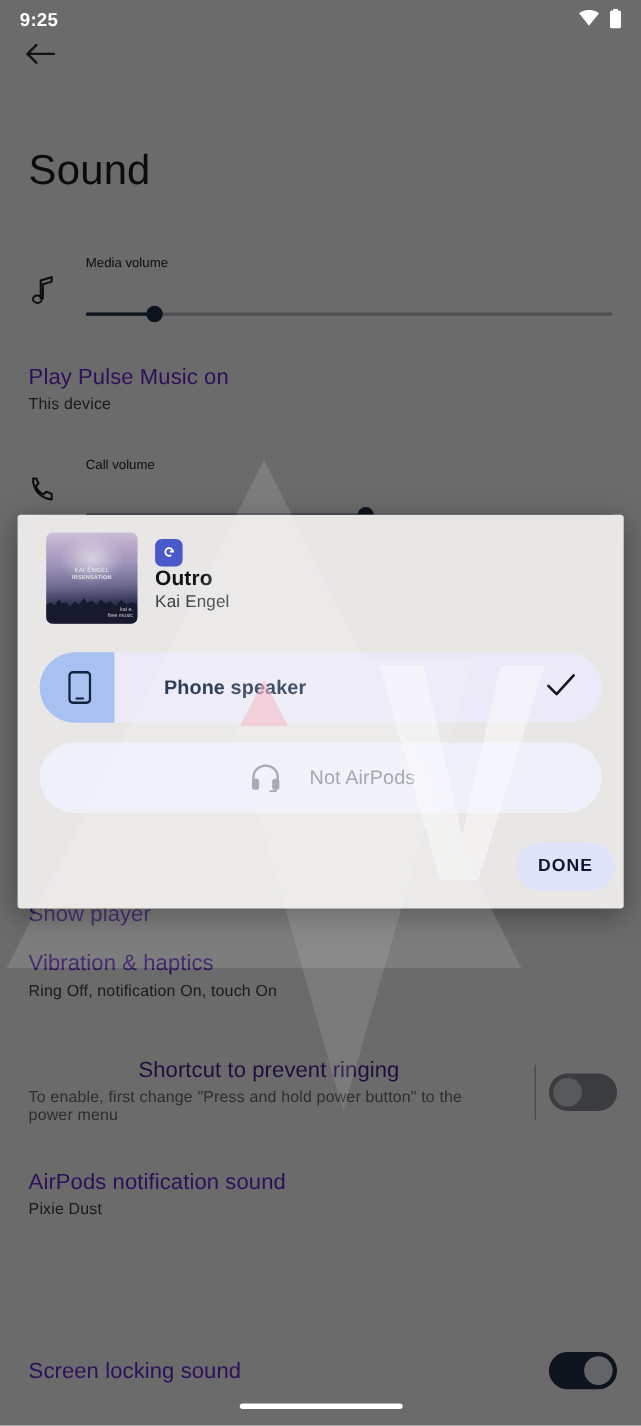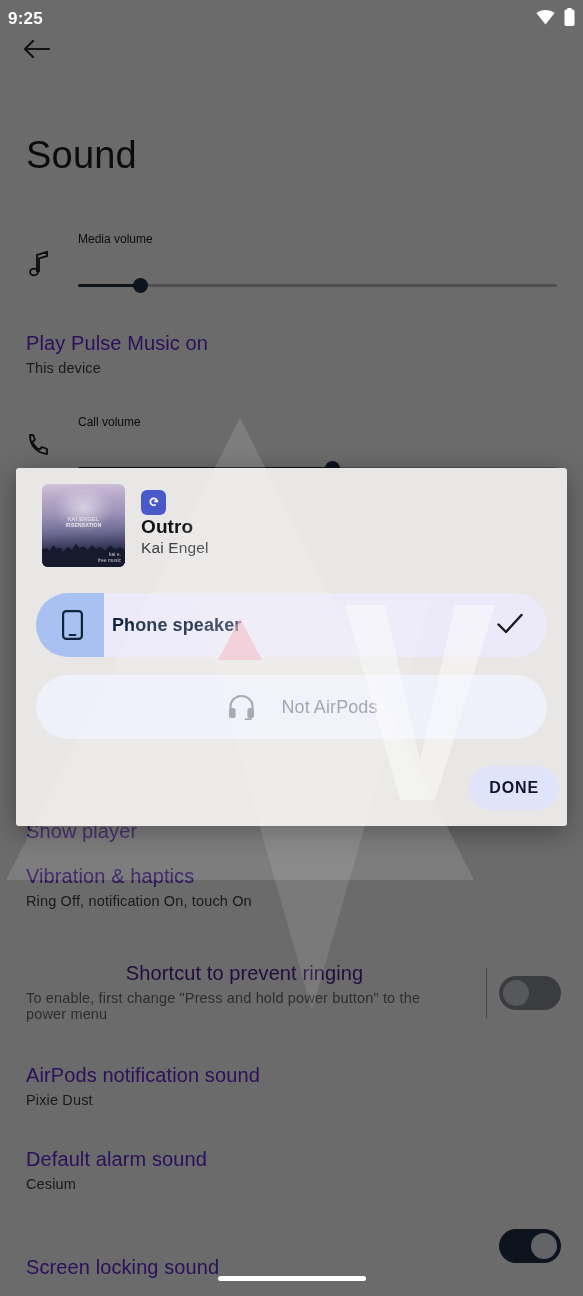--- a/index.html
+++ b/index.html
@@ -20,21 +20,21 @@
     position: absolute; inset: 0;
     background: rgba(0,0,0,0.58);
     z-index: 40;
     pointer-events: none;
   }
 
   
   .statusbar {
     position: absolute; top: 0; left: 0; right: 0; height: 38px;
     display: flex; align-items: center; justify-content: space-between;
-    padding: 0 8px;
+    padding: 0 18px;
     z-index: 45;
   }
   .status-time {
     font-size: 17px; font-weight: bold; color: #ffffff; letter-spacing: .2px;
   }
   .status-icons { display: flex; align-items: center; gap: 9px; }
 
   
   .back-row { position: absolute; top: 28px; left: 12px; width: 48px; height: 46px;
               display:flex; align-items:center; justify-content:center; z-index: 45; }
@@ -225,26 +225,22 @@
   <div class="divider-v" style="top:968px; height:50px; left:486px;"></div>
   <div class="toggle off" style="top:976px; right:22px;">
     <div class="knob"></div>
   </div>
 
   <div class="row" style="top:1064px; left:26px;">
     <div class="row-title">AirPods notification sound</div>
     <div class="row-sub">Pixie Dust</div>
   </div>
 
-  <div class="row" style="top:1148px; left:26px;">
-    <div class="row-title">Default alarm sound</div>
-    <div class="row-sub">Cesium</div>
-  </div>
-
-  <div class="row" style="top:1236px; left:26px;margin-top:20px;">
+
+  <div class="row" style="top:1236px; left:26px;">
     <div class="row-title">Screen locking sound</div>
   </div>
   <div class="toggle on" style="top:1229px; right:22px;">
     <div class="knob"></div>
   </div>
 </div>
 
 <div id="scrim"></div>
 
 <div class="statusbar">
@@ -289,21 +285,21 @@
 </div>
 
 <div class="app-badge" style="z-index:55;">
   <svg width="15" height="15" viewBox="0 0 15 15">
     <path d="M11.6 5.1c-.5-1.6-2-2.6-3.8-2.6C5.4 2.5 3.5 4.4 3.5 6.8c0 2.4 1.9 4.3 4.3 4.3 1 0 1.8-.3 2.5-.8l-1.1-1.2c-.4.3-.9.4-1.4.4-1.5 0-2.6-1.2-2.6-2.7S6.3 4.2 7.8 4.2c1 0 1.8.5 2.2 1.4H8.3v1.6h3.9c.1-.7.1-1.4-.6-2.1z" fill="#fff"></path>
   </svg>
 </div>
 <div class="track-title" style="z-index:55;">Outro</div>
 <div class="track-artist" style="z-index:55;">Kai Engel</div>
 
-<div class="device-row selected" style="top:593px; z-index:52;">
+<div class="device-row selected" style="top:593px; z-index:52;gap:37px;">
   <div class="devrow-bg"></div>
   <div class="devfill"></div>
   <div class="device-icon">
     <svg width="21" height="30" viewBox="0 0 21 30">
       <rect x="1.1" y="1.1" width="18.8" height="27.8" rx="3.2" stroke="#10243f" stroke-width="2.2" fill="none"></rect>
       <line x1="7.5" y1="25" x2="13.5" y2="25" stroke="#10243f" stroke-width="1.8" stroke-linecap="round"></line>
     </svg>
   </div>
   <div class="device-label">Phone speaker</div>
   <div class="device-check">

